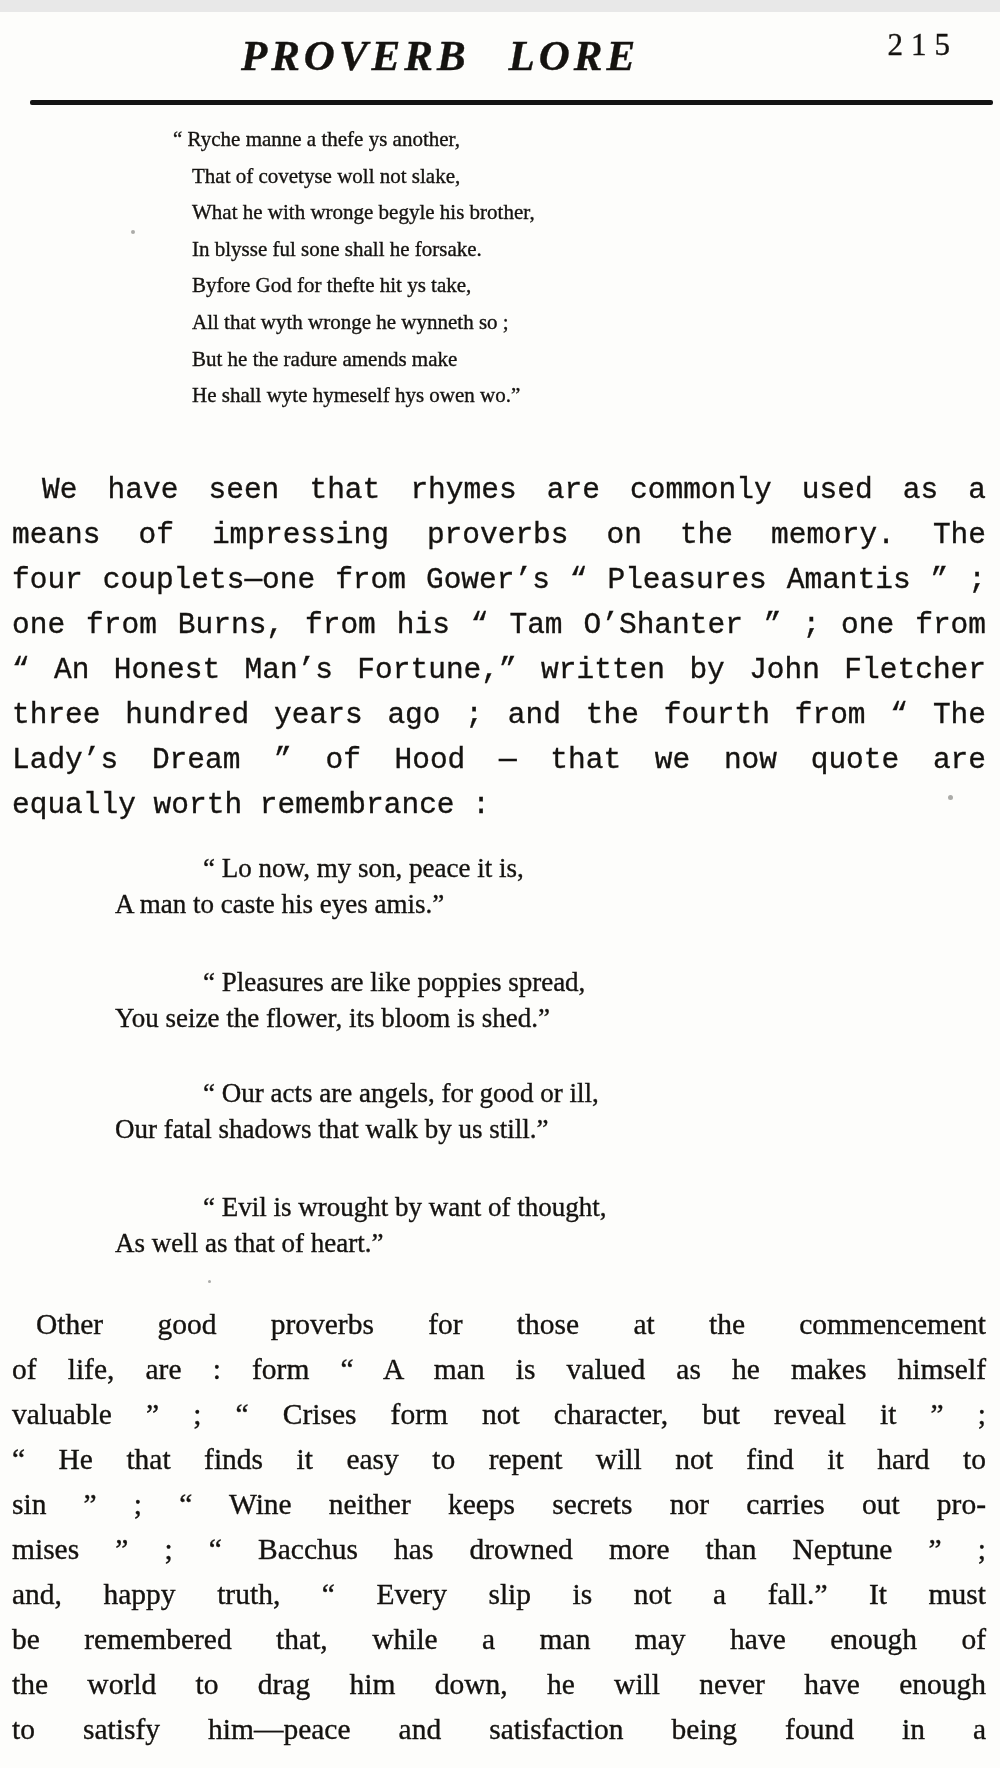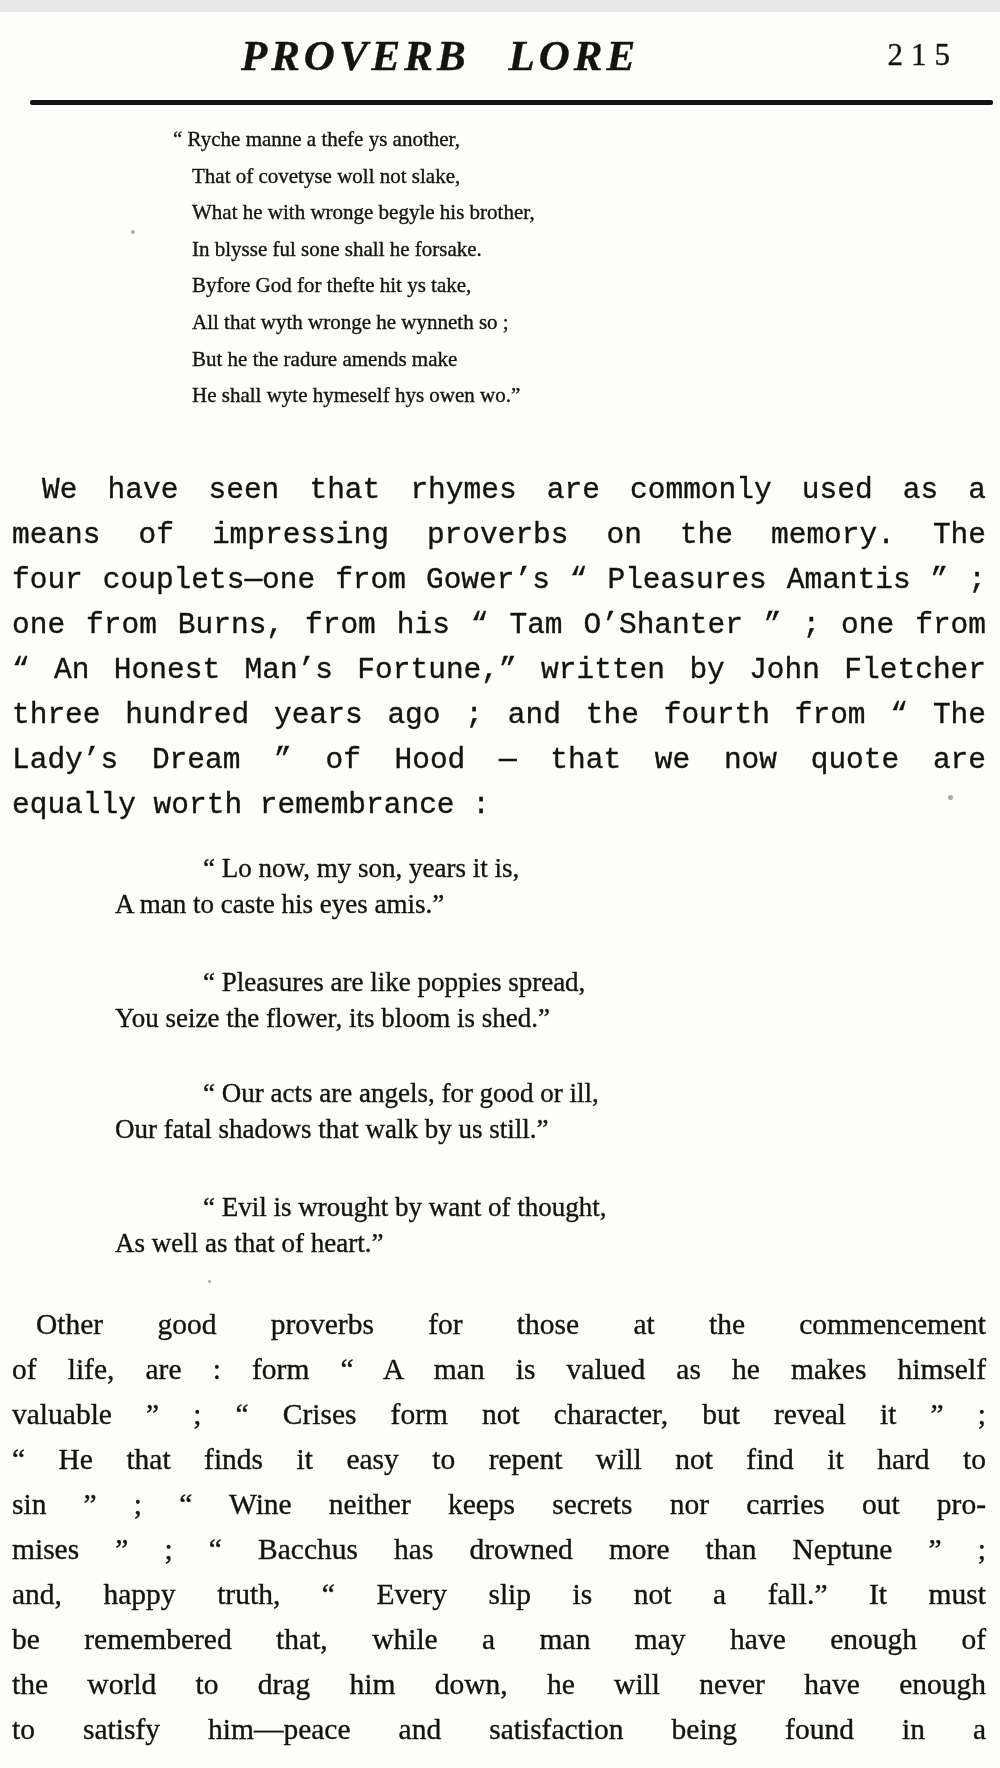--- a/index.html
+++ b/index.html
@@ -16,21 +16,21 @@
 
   
   .head-title {
     position:absolute; top:22px; left:0; width:880px;
     text-align:center;
     font-style:italic; font-weight:bold;
     font-size:43px; letter-spacing:4px; word-spacing:24px;
     line-height:1;
   }
   .head-pagenum {
-    position:absolute; top:27px; right:42px;
+    position:absolute; top:17px; right:42px;
     font-size:31px; letter-spacing:8px; line-height:1;
   }
   .head-rule {
     position:absolute; top:88px; left:30px; width:963px; height:5px;
     background:#141414; border-radius:2px;
   }
 
   
   .verse { position:absolute; top:109px; left:0; right:0; font-size:21px; line-height:36.6px; }
   .vline { padding-left:192px; white-space:nowrap; }
@@ -85,21 +85,21 @@
     <div class="pline">means of impressing proverbs on the memory.  The</div>
     <div class="pline">four couplets—one from Gower’s “ Pleasures Amantis ” ;</div>
     <div class="pline">one from Burns, from his “ Tam O’Shanter ” ; one from</div>
     <div class="pline">“ An Honest Man’s Fortune,” written by John Fletcher</div>
     <div class="pline">three hundred years ago ; and the fourth from “ The</div>
     <div class="pline">Lady’s Dream ” of Hood — that we now quote are</div>
     <div class="pline endline">equally worth remembrance :</div>
   </div>
 
   <div class="couplet c1">
-    <div class="cline q">“ Lo now, my son, years it is,</div>
+    <div class="cline q">“ Lo now, my son, peace it is,</div>
     <div class="cline">A man to caste his eyes amis.”</div>
   </div>
 
   <div class="couplet c2">
     <div class="cline q">“ Pleasures are like poppies spread,</div>
     <div class="cline">You seize the flower, its bloom is shed.”</div>
   </div>
 
   <div class="couplet c3">
     <div class="cline q">“ Our acts are angels, for good or ill,</div>

